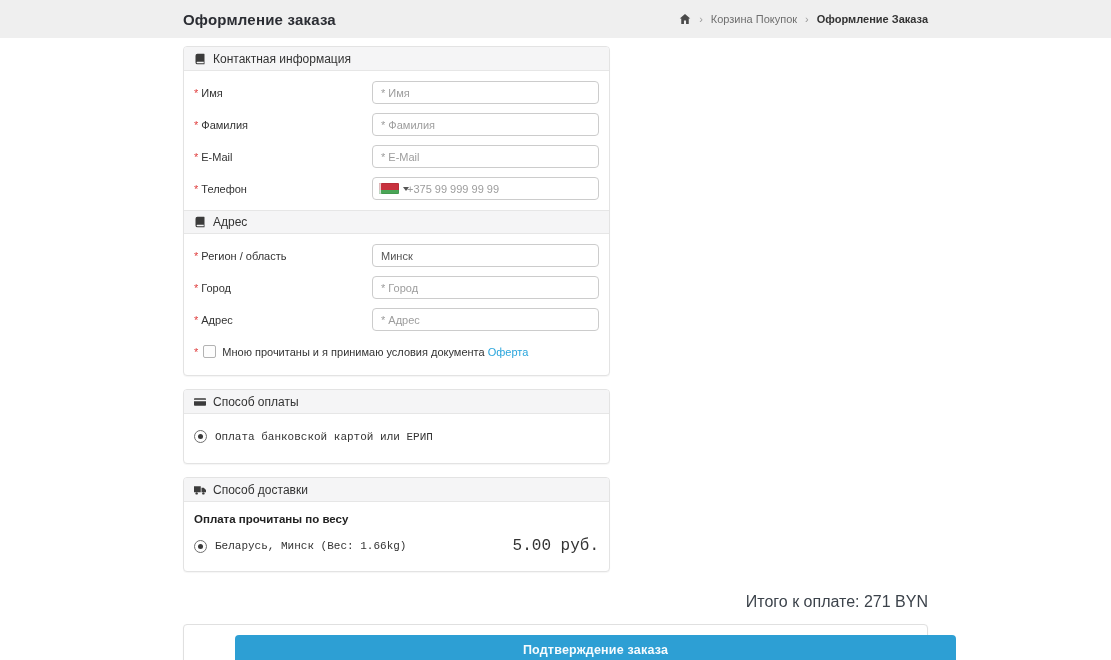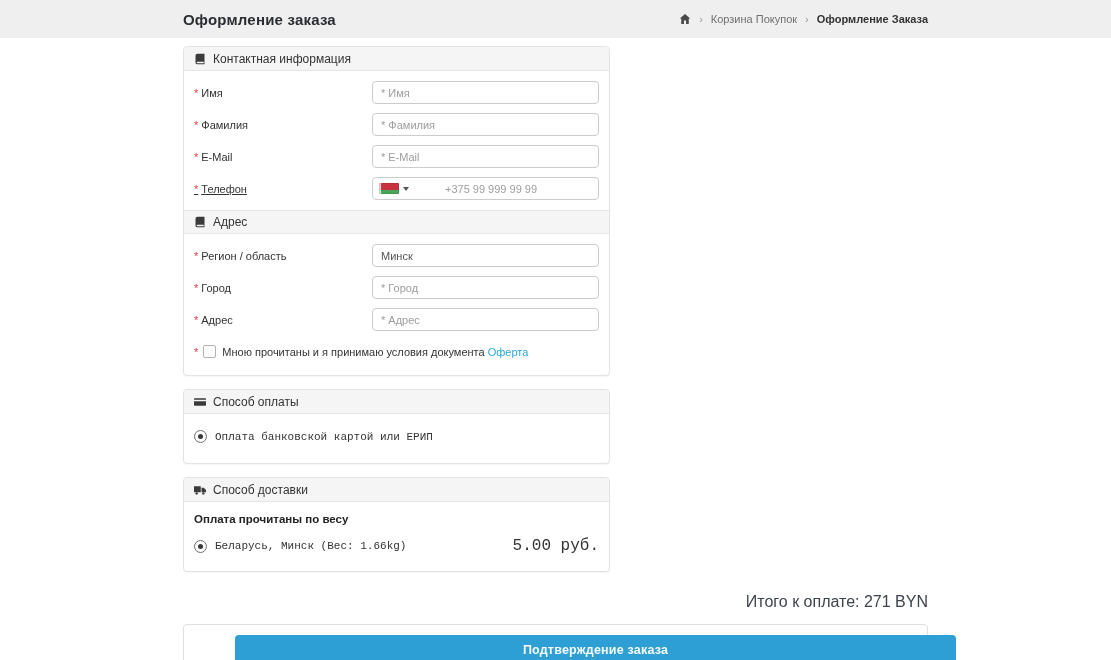--- a/index.html
+++ b/index.html
@@ -60,38 +60,38 @@
     align-items: center;
     gap: 7px;
     border-bottom: 1px solid #e6e6e6;
     height: 24px;
   }
   .panel-heading.mid { border-top: 1px solid #e6e6e6; }
   .panel-heading svg { width: 12px; height: 12px; fill: #3b3b3b; flex: 0 0 auto; }
   .panel-body { padding: 10px; }
 
   .form-row { display: flex; align-items: center; margin-bottom: 9px; }
-  .form-row:last-child { margin-bottom: 0; text-decoration: underline; }
+  .form-row:last-child { margin-bottom: 0; }
   .form-label { width: 178px; font-size: 11px; color: #333; flex: 0 0 auto; }
   .req { color: #e03e3e; margin-right: 3px; }
   .input-wrap { width: 228px; position: relative; }
   .text-input {
     width: 100%;
     height: 23px;
     border: 1px solid #cccccc;
     border-radius: 4px;
     padding: 0 8px;
     font-size: 11px;
     color: #555;
     font-family: "Liberation Sans", sans-serif;
     background: #fff;
     outline: none;
   }
   .text-input::placeholder { color: #9d9d9d; opacity: 1; }
-  .phone-input { padding-left: 72px; }
+  .phone-input { padding-left: 34px; }
   .phone-flagbox {
     position: absolute;
     left: 7px; top: 0;
     height: 23px;
     display: flex;
     align-items: center;
     gap: 4px;
     cursor: pointer;
   }
   .flag {

